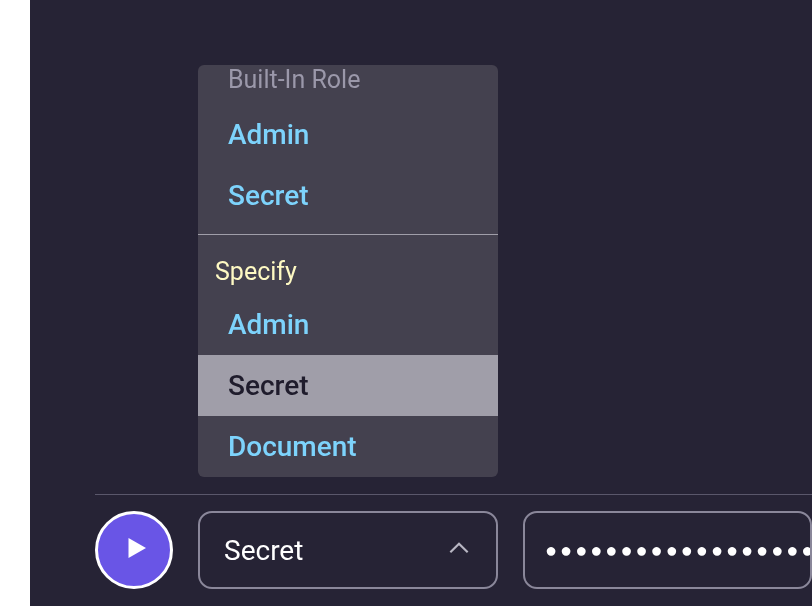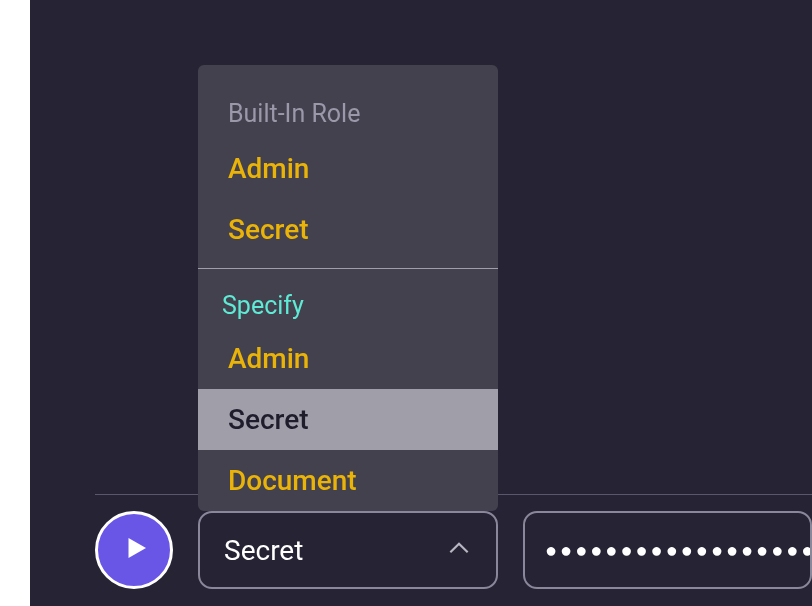--- a/index.html
+++ b/index.html
@@ -108,44 +108,44 @@
   .dropdown-menu {
     position: absolute;
     left: 168px;
     top: 65px;
     width: 300px;
     background: #44414f;
     border-radius: 6px;
     overflow: hidden;
   }
   .menu-section-header {
-    padding: 34px 30px 10px 30px;
+    padding: 0 30px 10px 30px;
     color: #9b98aa;
     font-size: 25px;
     font-weight: 400;
   }
   .menu-item {
     padding: 14px 30px;
-    color: #eab308;
+    color: #7dd3fc;
     font-size: 28px;
     font-weight: 500;
     cursor: pointer;
   }
   .menu-item.highlighted {
     background: #a09ea9;
     color: #1f1c2c;
   }
   .menu-divider {
     height: 1px;
     background: #a09ea9;
     margin: 8px 0 0 0;
   }
   .section2-header {
-    padding: 22px 30px 8px 24px;
-    color: #5eead4;
+    padding: 22px 30px 8px 17px;
+    color: #fef9c3;
     font-size: 25px;
     font-weight: 400;
   }
 </style>
 </head>
 <body>
 
 <div class="left-strip"></div>
 
 <div class="main-area">

